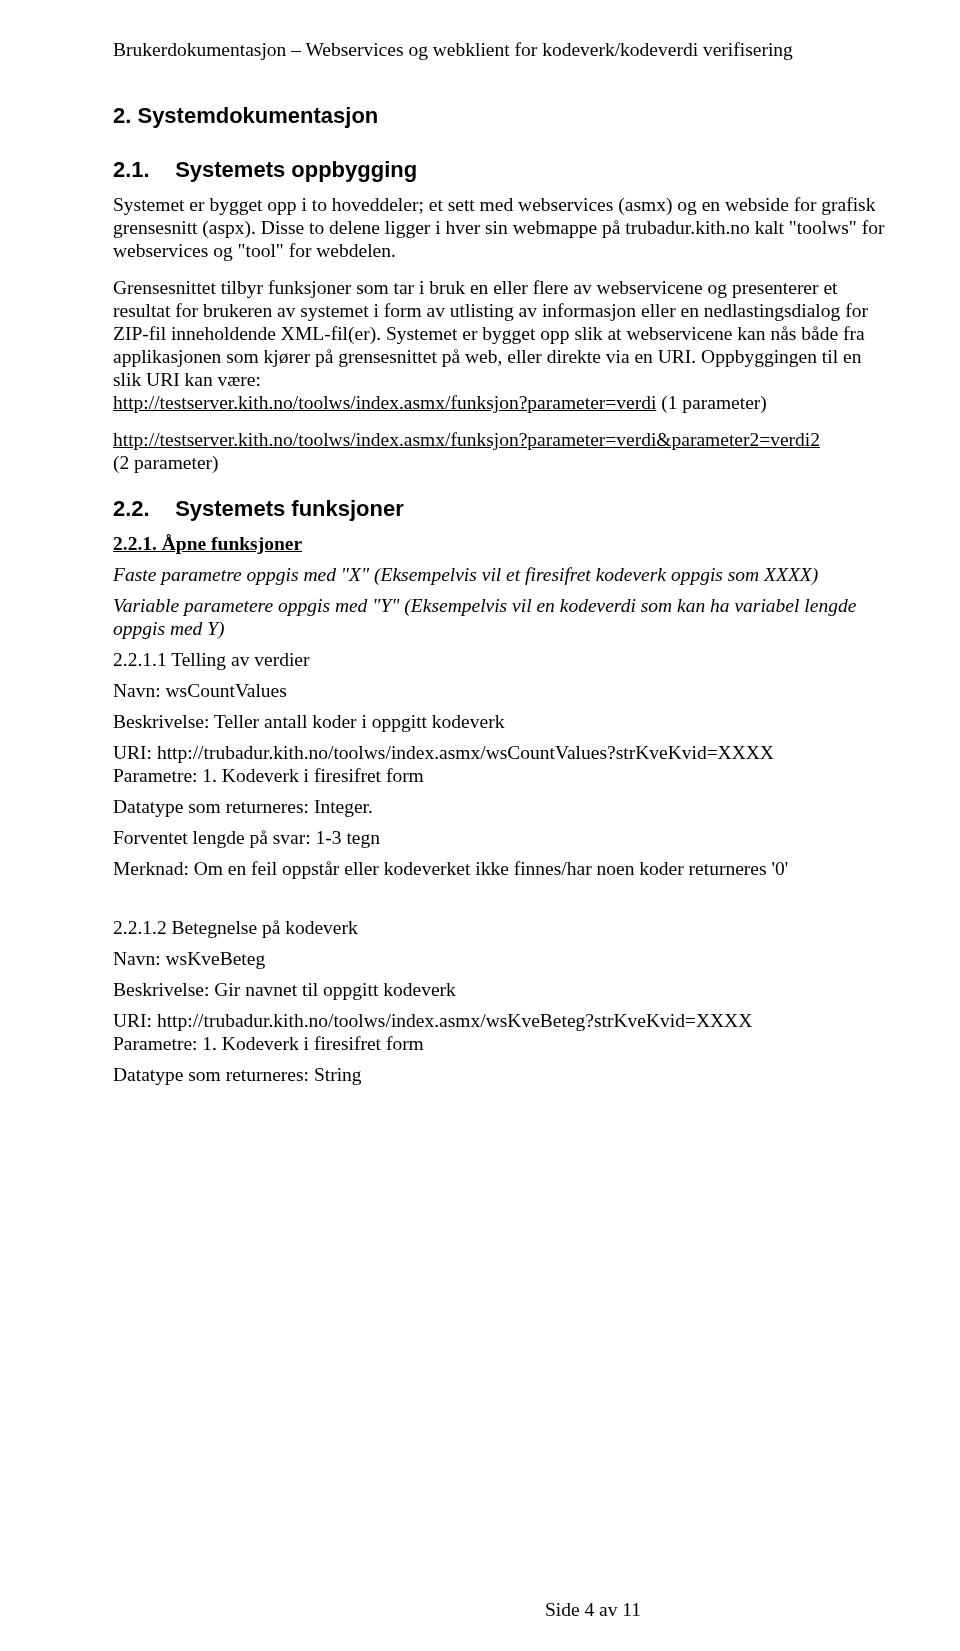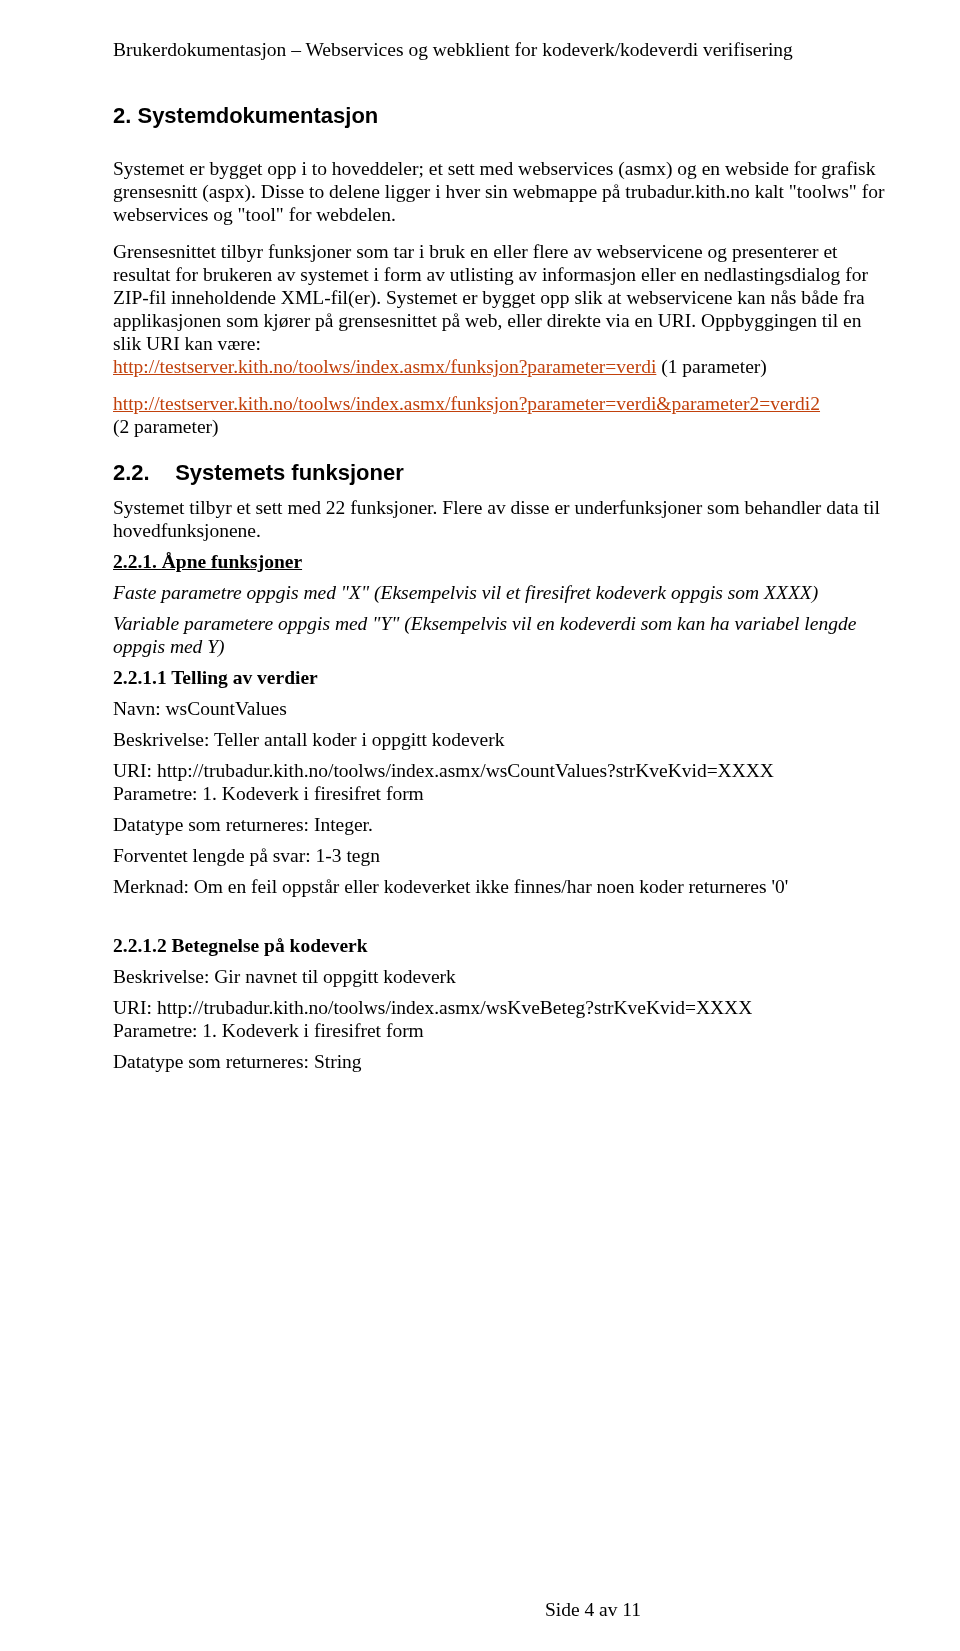--- a/index.html
+++ b/index.html
@@ -39,32 +39,32 @@
   }
   h3.sec {
     font-family: "Times New Roman", Times, serif;
     font-weight: bold;
     font-size: 19.5px;
     margin: 0 0 8px 0;
     text-decoration: underline;
   }
   h4.sec {
     font-family: "Times New Roman", Times, serif;
-    font-weight: bold;
+    font-weight: normal;
     font-size: 19.5px;
     margin: 0 0 8px 0;
   }
   p {
     margin: 0 0 10px 0;
   }
   p.tight {
     margin-bottom: 8px;
   }
   a.link {
-    color: #c2410c;
+    color: #000000;
     text-decoration: underline;
   }
   .italic {
     font-style: italic;
   }
   .block {
     margin-bottom: 14px;
   }
   .block-lg {
     margin-bottom: 22px;
@@ -84,59 +84,63 @@
   .gap-lg { height: 22px; }
 </style>
 </head>
 <body>
 <div class="page-wrap">
 
 <div class="header-title">Brukerdokumentasjon – Webservices og webklient for kodeverk/kodeverdi verifisering</div>
 
 <h1 class="sec">2. Systemdokumentasjon</h1>
 
+<h2 class="sec">
+  <span class="num">2.1.</span>
+  <span>Systemets oppbygging</span>
+</h2>
 
 <p class="block">Systemet er bygget opp i to hoveddeler; et sett med webservices (asmx) og en webside for grafisk grensesnitt (aspx). Disse to delene ligger i hver sin webmappe på trubadur.kith.no kalt "toolws" for webservices og "tool" for webdelen.</p>
 
 <p class="block">
   <span>Grensesnittet tilbyr funksjoner som tar i bruk en eller flere av webservicene og presenterer et resultat for brukeren av systemet i form av utlisting av informasjon eller en nedlastingsdialog for ZIP-fil inneholdende XML-fil(er). Systemet er bygget opp slik at webservicene kan nås både fra applikasjonen som kjører på grensesnittet på web, eller direkte via en URI. Oppbyggingen til en slik URI kan være: </span><br>
   <a class="link" href="#">http://testserver.kith.no/toolws/index.asmx/funksjon?parameter=verdi</a><span> (1 parameter)</span>
 </p>
 
 <p class="block-lg">
   <a class="link" href="#">http://testserver.kith.no/toolws/index.asmx/funksjon?parameter=verdi&amp;parameter2=verdi2</a><br>
   <span>(2 parameter)</span>
 </p>
 
 <h2 class="sec">
   <span class="num">2.2.</span>
   <span>Systemets funksjoner</span>
 </h2>
 
-<p class="tight">Systemet tilbyr et sett med 22 funksjoner. Flere av disse er underfunksjoner som behandler data til hovedfunksjonene.</p>
 
 <h3 class="sec">2.2.1.  Åpne funksjoner</h3>
 
 <p class="italic tight">Faste parametre oppgis med "X" (Eksempelvis vil et firesifret kodeverk oppgis som XXXX)</p>
 <p class="italic tight">Variable parametere oppgis med "Y" (Eksempelvis vil en kodeverdi som kan ha variabel lengde oppgis med Y)</p>
 
 <h4 class="sec">2.2.1.1  Telling av verdier</h4>
 
 <p class="tight">Navn: wsCountValues</p>
 <p class="tight">Beskrivelse: Teller antall koder i oppgitt kodeverk</p>
 <p style="margin-bottom:0">URI: http://trubadur.kith.no/toolws/index.asmx/wsCountValues?strKveKvid=XXXX</p>
 <p class="tight">Parametre: 1. Kodeverk i firesifret form</p>
 <p class="tight">Datatype som returneres: Integer.</p>
 <p class="tight">Forventet lengde på svar: 1-3 tegn</p>
 <p class="block">Merknad: Om en feil oppstår eller kodeverket ikke finnes/har noen koder returneres '0'</p>
 
 <div class="gap-lg"></div>
 
 <h4 class="sec">2.2.1.2  Betegnelse på kodeverk</h4>
 
+<p class="tight">Navn: wsKveBeteg</p>
 <p class="tight">Beskrivelse: Gir navnet til oppgitt kodeverk</p>
 <p style="margin-bottom:0">URI: http://trubadur.kith.no/toolws/index.asmx/wsKveBeteg?strKveKvid=XXXX</p>
 <p class="tight">Parametre: 1. Kodeverk i firesifret form</p>
 <p class="tight">Datatype som returneres: String</p>
 
 <div class="footer">Side 4 av 11</div>
 
 </div>
 
 </body></html>

